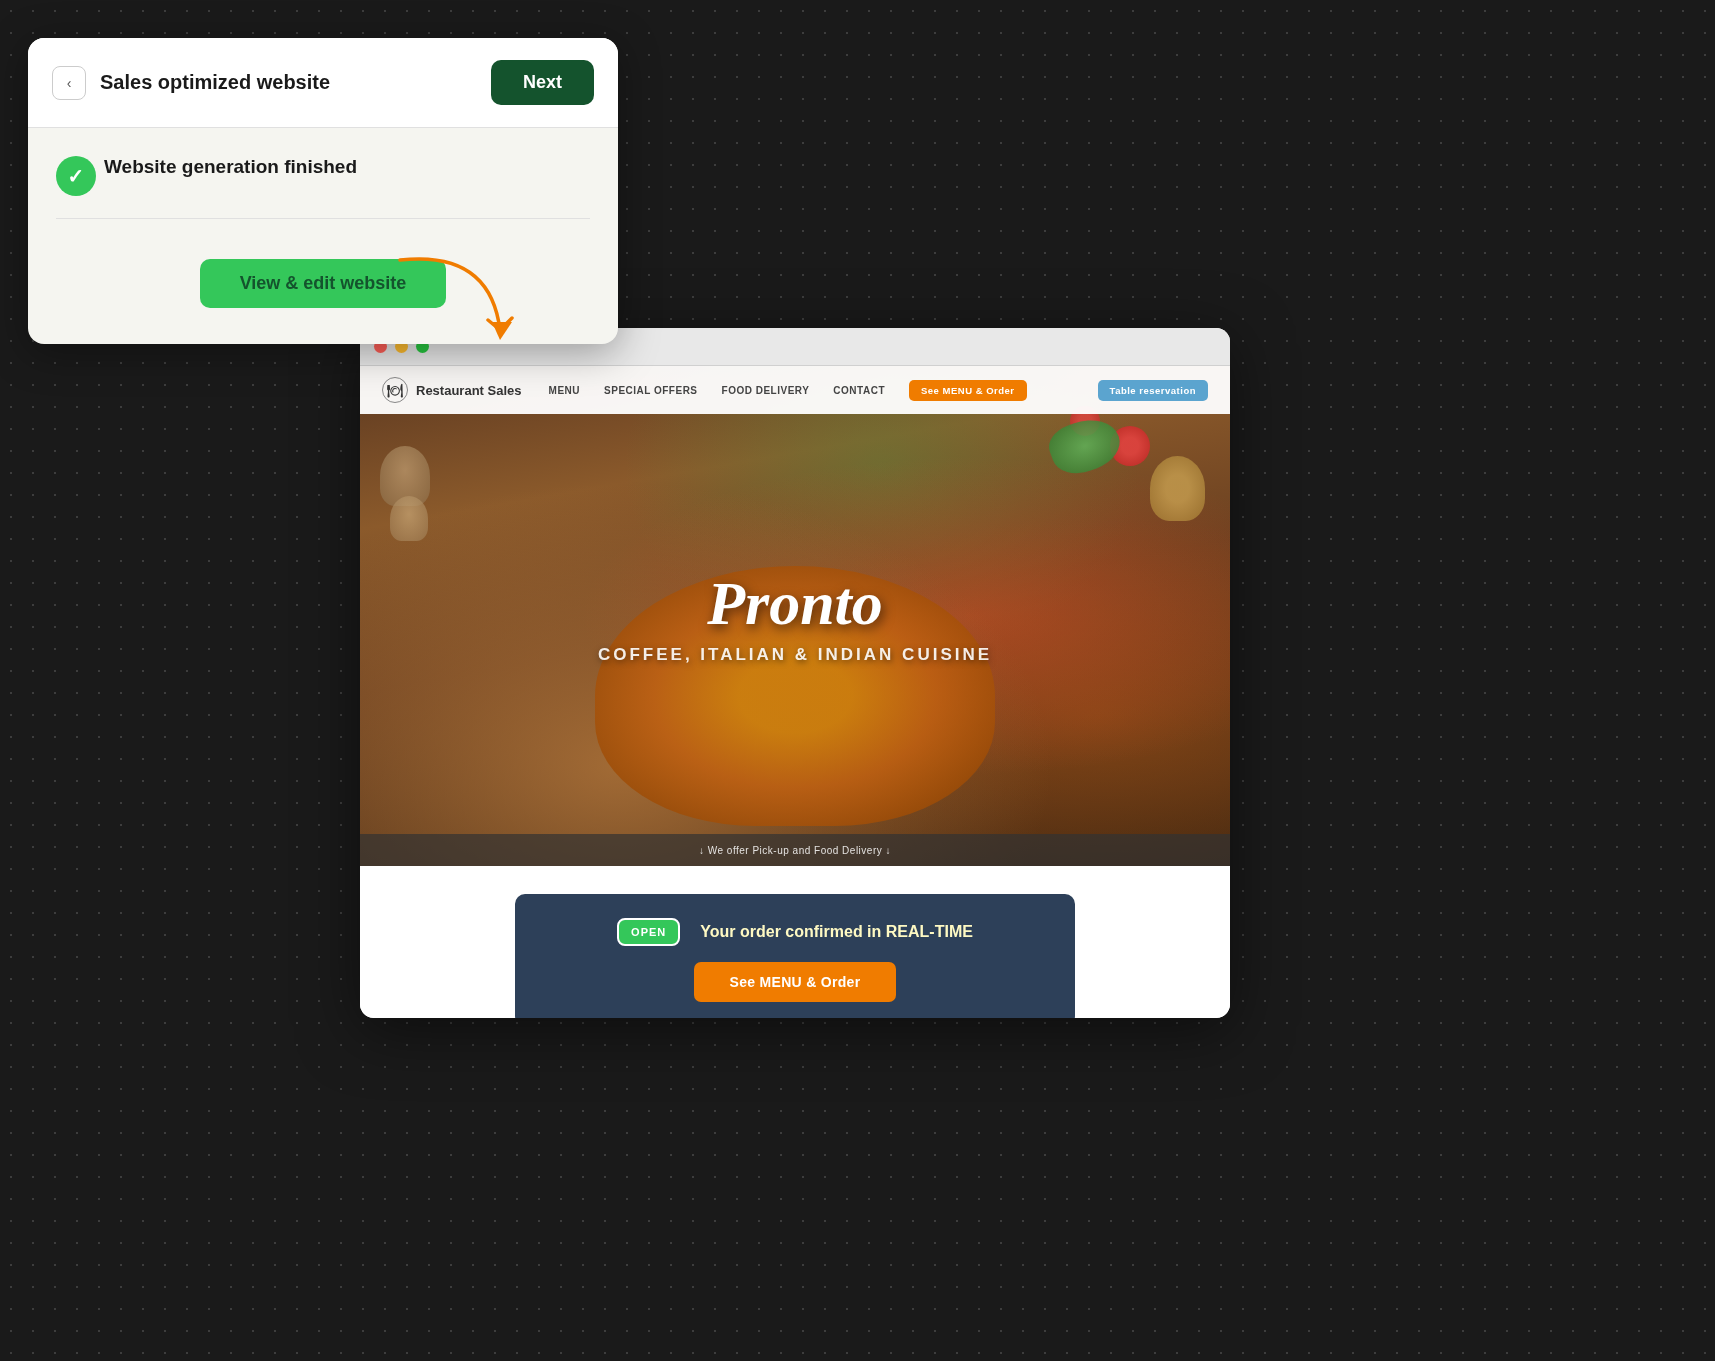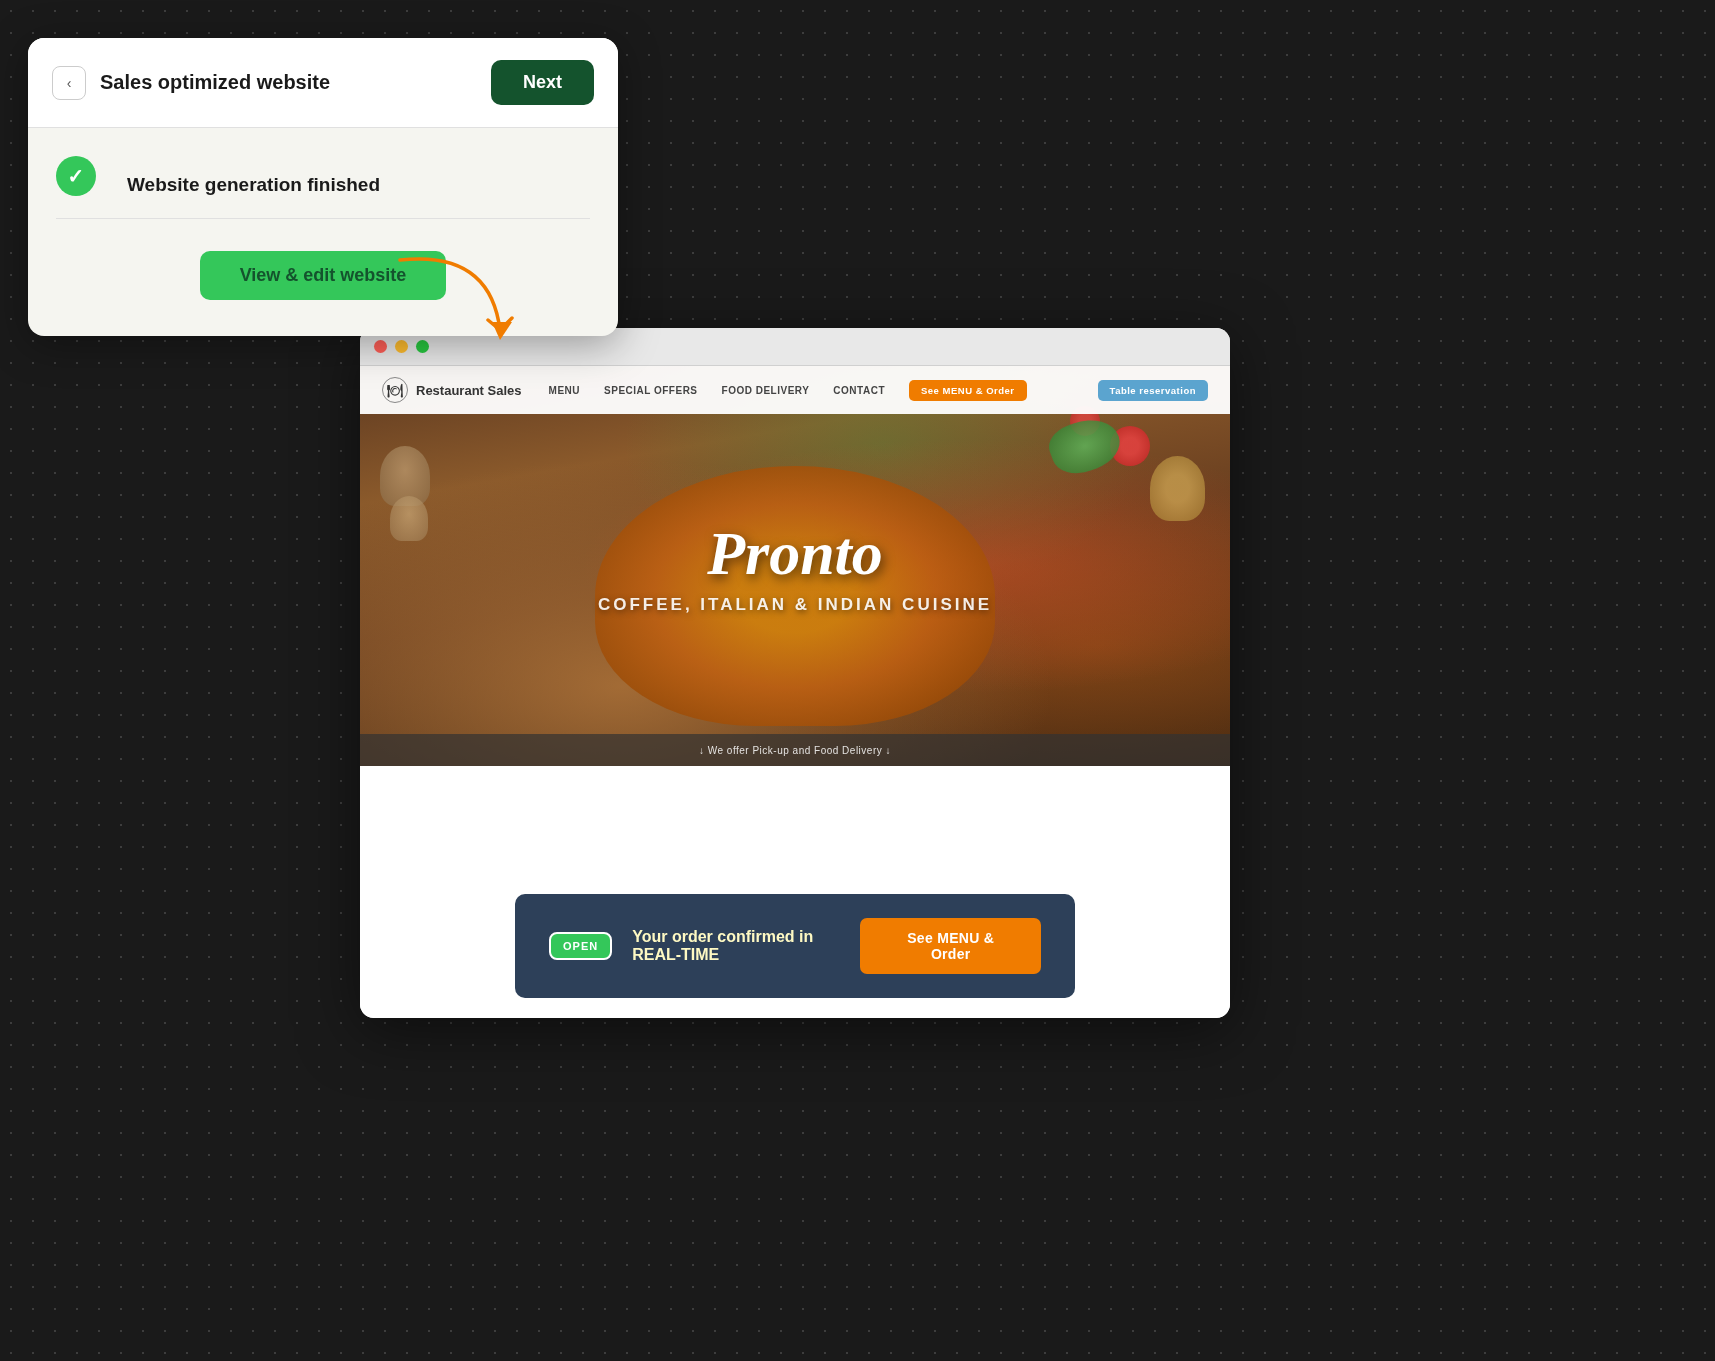--- a/index.html
+++ b/index.html
@@ -80,25 +80,25 @@
       font-weight: 600;
       cursor: pointer;
     }
 
     .dialog-body {
       padding: 28px 28px 36px;
     }
 
     .status-row {
       display: flex;
-      align-items: flex-end;
-      gap: 31px;
+      align-items: flex-start;
+      gap: 8px;
       padding-bottom: 22px;
       border-bottom: 1.5px solid #e0e0e0;
-      margin-bottom: 32px;
+      margin-bottom: 40px;
     }
 
     .check-circle {
       width: 40px;
       height: 40px;
       background: #34c75a;
       border-radius: 50%;
       display: flex;
       align-items: center;
       justify-content: center;
@@ -247,21 +247,21 @@
       cursor: pointer;
       margin-left: 47px;
     }
 
     
     .site-hero {
       position: absolute;
       top: 0;
       left: 0;
       right: 0;
-      height: 400px;
+      height: 500px;
       background: linear-gradient(135deg, #4a3020 0%, #7a5030 30%, #6b4828 60%, #3d2510 100%);
       display: flex;
       align-items: center;
       justify-content: center;
       flex-direction: column;
       overflow: hidden;
     }
 
     
     .hero-bg {
@@ -341,23 +341,23 @@
       right: 0;
       background: #fff;
       padding: 28px 30px;
       display: flex;
       justify-content: center;
     }
 
     .order-card {
       background: #2d4059;
       border-radius: 10px;
-      padding: 24px 34px;
-      display: flex;
-      flex-direction: row;
+      padding: 24px 46px;
+      display: flex;
+      flex-direction: column;
       align-items: center;
       gap: 16px;
       width: 560px;
     }
 
     .open-badge {
       background: #34c75a;
       color: #fff;
       font-size: 11px;
       font-weight: 800;

